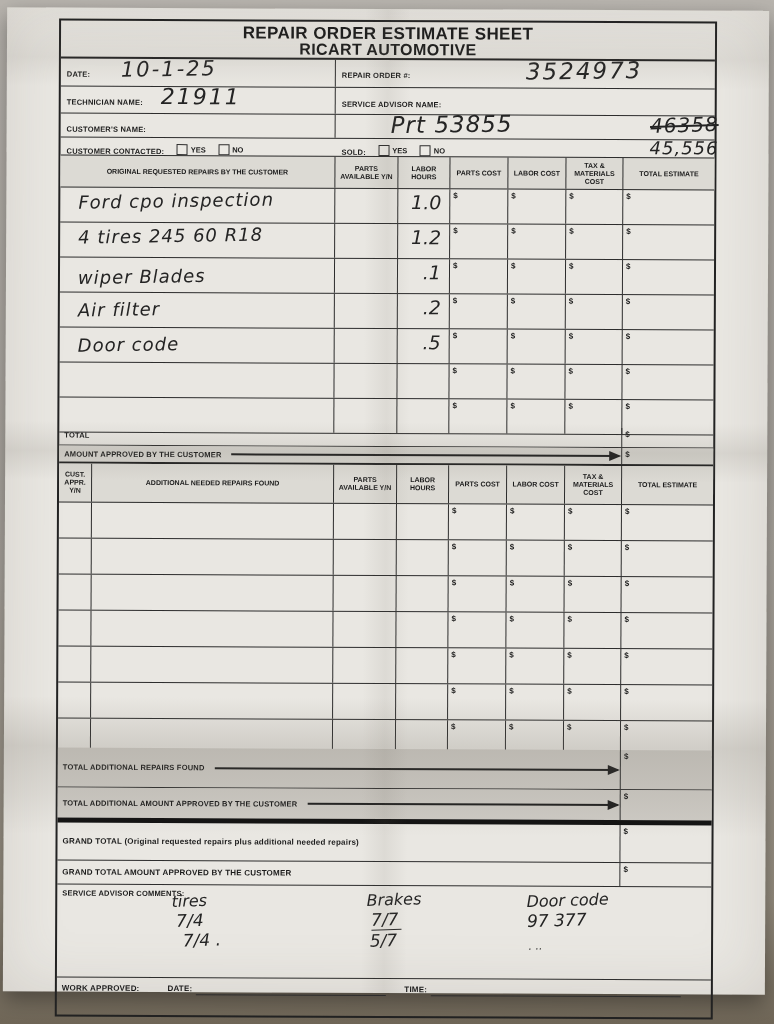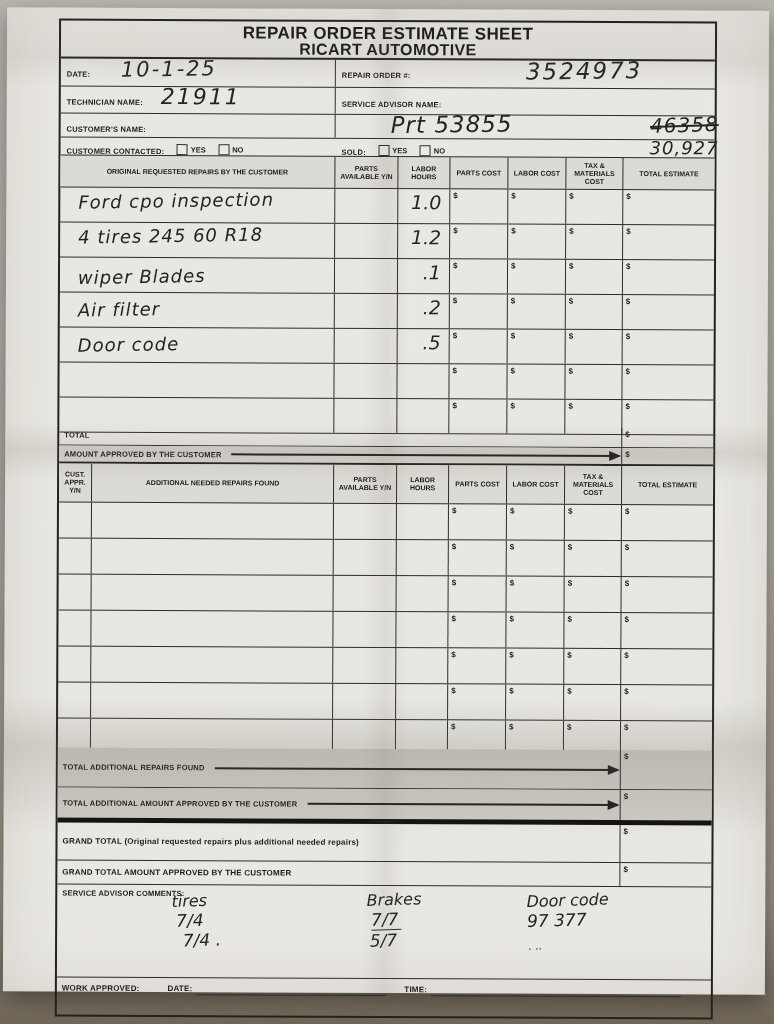--- a/index.html
+++ b/index.html
@@ -111,21 +111,21 @@
         </div>
         <div class="ihalf right" style="padding-top:2px;">
           <span class="lbl">SOLD:</span>
           <span class="cb"></span><span class="cbl">YES</span>
           <span class="cb"></span><span class="cbl">NO</span>
         </div>
       </div>
 
       <div class="abs" style="left:568px;top:90px;width:90px;text-align:right;z-index:5;">
         <div class="hw strike" style="font-size:20px;letter-spacing:1px;transform:rotate(-2deg);">46358</div>
-        <div class="hw" style="font-size:18px;letter-spacing:1px;">30,927</div>
+        <div class="hw" style="font-size:18px;letter-spacing:1px;">45,556</div>
       </div>
 
       <div class="abs thead grid1" style="top:134px;height:33px;border-top:1px solid #2d2d2d;width:100%;">
         <div class="hcell">ORIGINAL REQUESTED REPAIRS BY THE CUSTOMER</div>
         <div class="hcell">PARTS AVAILABLE Y/N</div>
         <div class="hcell">LABOR HOURS</div>
         <div class="hcell">PARTS COST</div>
         <div class="hcell">LABOR COST</div>
         <div class="hcell">TAX &amp; MATERIALS COST</div>
         <div class="hcell">TOTAL ESTIMATE</div>

